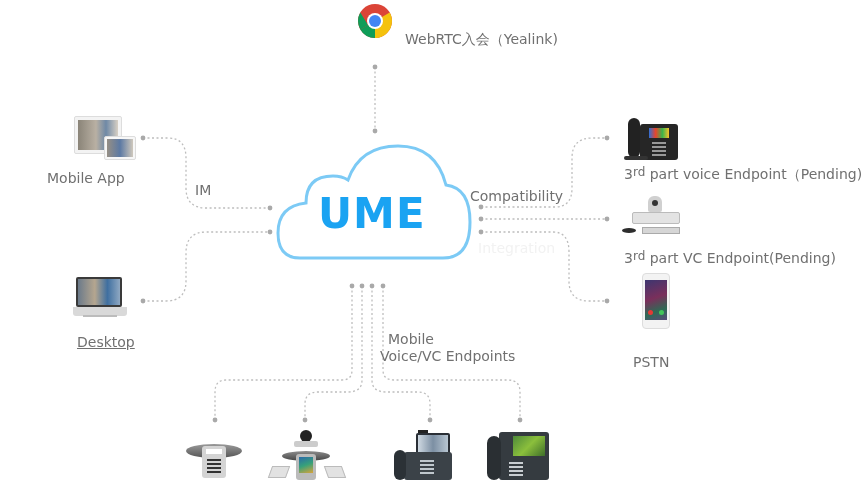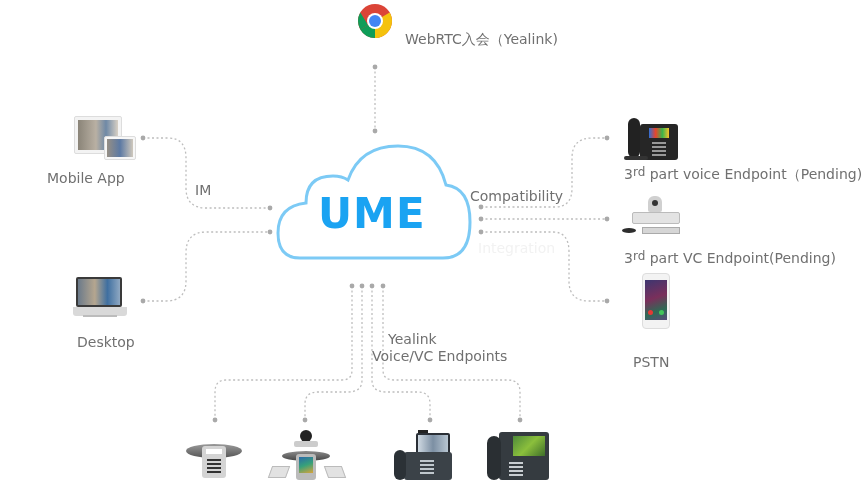--- a/index.html
+++ b/index.html
@@ -86,21 +86,21 @@
 
 <div class="lbl" style="left:195px;top:182px;">IM</div>
 
 <div class="icon" style="left:73px;top:277px;width:54px;height:42px;">
   <div style="position:absolute;left:3px;top:0;width:46px;height:30px;background:#3a3a3a;border-radius:2px;">
     <div style="position:absolute;left:2px;top:2px;width:42px;height:26px;background:linear-gradient(90deg,#6b7a8a,#b5a68f 40%,#3f6fa0 70%,#8fa8c2);"></div>
   </div>
   <div style="position:absolute;left:0;top:30px;width:54px;height:9px;background:#d9d9d9;border-radius:0 0 3px 3px;"></div>
   <div style="position:absolute;left:10px;top:38px;width:34px;height:2px;background:#bcbcbc;"></div>
 </div>
-<div class="lbl" style="left:77px;top:334px;">Desktop</div>
+<div class="lbl" style="left:77px;top:334px;text-decoration:underline;">Desktop</div>
 
 <div class="lbl" style="left:470px;top:180px;margin-top:8px;">Compatibility</div>
 <div class="lbl faint" style="left:478px;top:240px;">Integration</div>
 
 <div class="icon" style="left:624px;top:116px;width:56px;height:46px;">
   <div style="position:absolute;left:4px;top:2px;width:12px;height:40px;background:#222;border-radius:6px;"></div>
   <div style="position:absolute;left:16px;top:8px;width:38px;height:36px;background:#262626;border-radius:3px;">
     <div style="position:absolute;left:9px;top:4px;width:20px;height:10px;background:linear-gradient(90deg,#2f6fd6,#e8452c,#39b54a,#f6c12b);"></div>
     <div style="position:absolute;left:12px;top:17px;width:14px;height:15px;background:repeating-linear-gradient(0deg,#999 0 2px,#262626 2px 4px);"></div>
   </div>
@@ -123,22 +123,22 @@
 </div>
 
 <div class="icon" style="left:642px;top:273px;width:26px;height:54px;background:#f3f3f3;border:1px solid #ddd;border-radius:4px;">
   <div style="position:absolute;left:2px;top:6px;width:22px;height:40px;background:linear-gradient(160deg,#3d3670,#7a2f5b 45%,#2f6a55 75%,#5c4a7a);">
     <div style="position:absolute;left:3px;top:30px;width:5px;height:5px;background:#e53935;border-radius:50%;"></div>
     <div style="position:absolute;left:14px;top:30px;width:5px;height:5px;background:#43c45a;border-radius:50%;"></div>
   </div>
 </div>
 <div class="lbl" style="left:633px;top:339px;margin-top:15px;">PSTN</div>
 
-<div class="lbl" style="left:388px;top:331px;">Yealink</div>
-<div class="lbl" style="left:372px;top:348px;">Voice/VC Endpoints</div>
+<div class="lbl" style="left:388px;top:331px;">Mobile</div>
+<div class="lbl" style="left:380px;top:348px;">Voice/VC Endpoints</div>
 
 <div class="icon" style="left:186px;top:438px;width:56px;height:42px;">
   <div style="position:absolute;left:0;top:6px;width:56px;height:14px;background:linear-gradient(#9a9a9a,#555);border-radius:50%;"></div>
   <div style="position:absolute;left:16px;top:8px;width:24px;height:32px;background:#d4d4d4;border-radius:3px;">
     <div style="position:absolute;left:4px;top:3px;width:16px;height:5px;background:#fff;"></div>
     <div style="position:absolute;left:5px;top:11px;width:14px;height:16px;background:repeating-linear-gradient(0deg,#333 0 2px,#d4d4d4 2px 4px);"></div>
   </div>
 </div>
 
 <div class="icon" style="left:268px;top:430px;width:76px;height:52px;">

